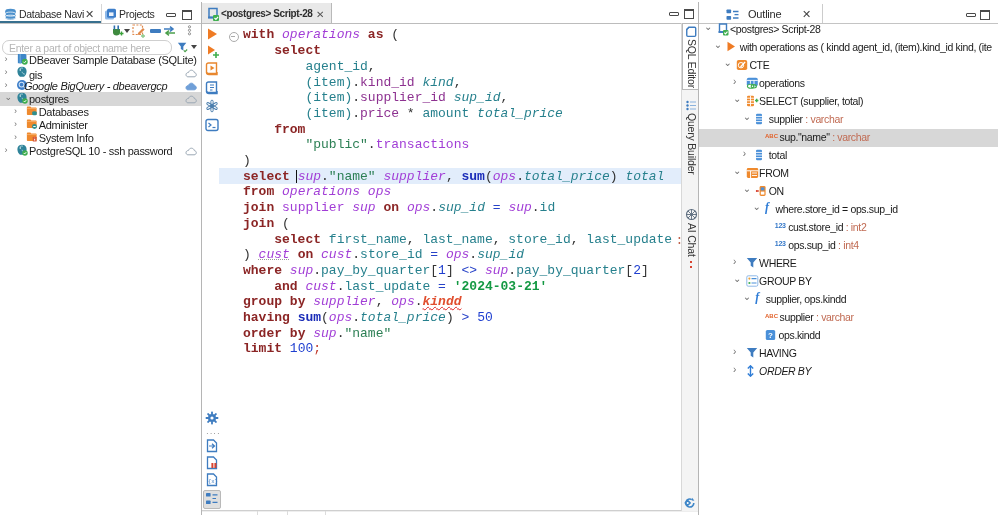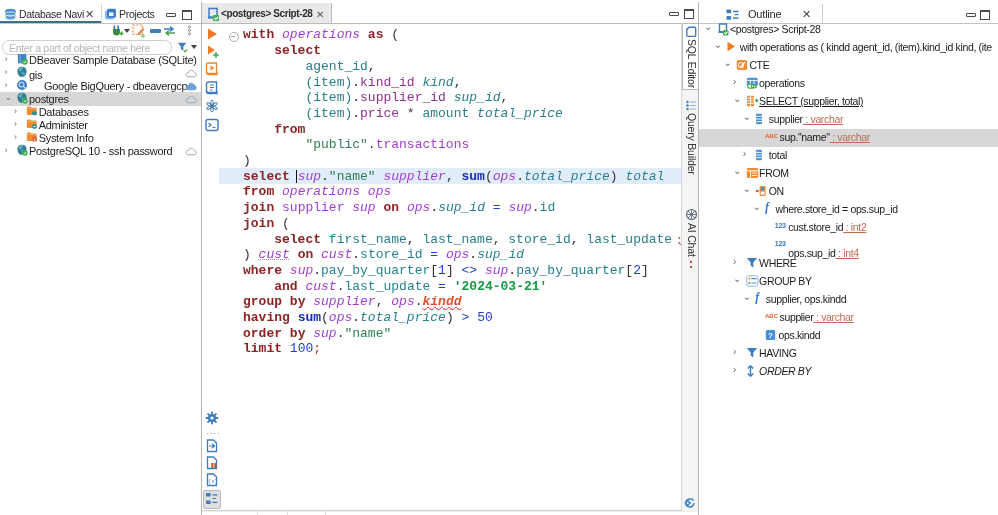--- a/index.html
+++ b/index.html
@@ -4,21 +4,21 @@
 <style>
 html,body{margin:0;padding:0;}
 body{width:998px;height:515px;position:relative;font-family:"Liberation Sans",sans-serif;background:#fff;overflow:hidden;}
 .abs{position:absolute;}
 .vline{position:absolute;width:1px;background:#b5b5b5;}
 .hline{position:absolute;height:1px;background:#c4c4c4;}
 .tabtxt{font-size:10.5px;letter-spacing:-0.3px;color:#2b2b2b;}
 .tree{font-size:11px;letter-spacing:-0.3px;color:#1c1c1c;white-space:nowrap;}
 .otree{font-size:10.5px;letter-spacing:-0.35px;color:#1a1a1a;white-space:nowrap;}
 .chev{position:absolute;color:#6f6f6f;font-size:8px;line-height:8px;font-weight:400;}
-.typ{color:#c06a52;text-decoration:underline;}
+.typ{color:#c06a52;}
 .x{color:#444;font-size:11px;line-height:11px;}
 .minic{position:absolute;width:8px;height:2.5px;border:1.1px solid #4a4a4a;border-radius:1px;}
 .maxic{position:absolute;width:8px;height:7px;border:1.1px solid #4a4a4a;border-top:2.4px solid #4a4a4a;}
 pre{margin:0;}
 .code{font-family:"Liberation Mono",monospace;font-size:13px;line-height:15.7px;}
 .k{color:#8b2525;font-weight:bold;}
 .t{color:#26808d;}
 .ti{color:#26808d;font-style:italic;}
 .p{color:#8d3190;margin-top:48px;}
 .v{color:#a13dd6;font-style:italic;}
@@ -114,21 +114,21 @@
       <div class="abs tree" style="left:29.0px;top:69px;">gis</div>
       <svg class="abs" style="left:185px;top:68.5px" width="12" height="9" viewBox="0 0 12 9">
         <path d="M3 7.8h6c1.3 0 2.3-0.9 2.3-2.1 0-1.1-0.8-1.9-1.9-2.1C9 2.2 7.9 1.2 6.4 1.2 5 1.2 3.9 2.1 3.6 3.4 2.3 3.4 1 4.3 1 5.7 1 6.9 1.9 7.8 3 7.8z" fill="none" stroke="#9aa7b4" stroke-width="1"></path>
       </svg>
       <div class="chev" style="left:4.5px;top:81.2px;font-size:9px;">›</div>
       <svg class="abs" style="left:15.8px;top:79.3px" width="12" height="12" viewBox="0 0 13 13">
         <circle cx="6.5" cy="6.5" r="5.4" fill="#3d7ec9"></circle>
         <circle cx="6" cy="6" r="2.6" fill="none" stroke="#cfe3f7" stroke-width="1.1"></circle>
         <path d="M8 8l2.2 2.2" stroke="#cfe3f7" stroke-width="1.2"></path>
       </svg>
-      <div class="abs tree" style="left:44px;top:80.1px;">Google BigQuery - dbeavergcp</div>
+      <div class="abs tree" style="left:24px;top:80.1px;font-style:italic;">Google BigQuery - dbeavergcp</div>
       <svg class="abs" style="left:185px;top:81.5px" width="12" height="9" viewBox="0 0 12 9">
         <path d="M3 7.8h6c1.3 0 2.3-0.9 2.3-2.1 0-1.1-0.8-1.9-1.9-2.1C9 2.2 7.9 1.2 6.4 1.2 5 1.2 3.9 2.1 3.6 3.4 2.3 3.4 1 4.3 1 5.7 1 6.9 1.9 7.8 3 7.8z" fill="#6f9fd8" stroke="#6f9fd8" stroke-width="1"></path>
       </svg>
       <div class="chev" style="left:4.5px;top:93.2px;font-size:9px;">⌄</div>
       <svg class="abs" style="left:15.8px;top:92.3px" width="12" height="12" viewBox="0 0 13 13">
         <path d="M6.5 0.9c-3.3 0-5 2.2-5 4.9 0 2.8 1.5 5 2.8 5.9h4.4c1.3-0.9 2.8-3.1 2.8-5.9 0-2.7-1.7-4.9-5-4.9z" fill="#2f8399"></path>
         <path d="M4.1 3.1c0.9-0.9 2.3-1.2 3.4-0.7" stroke="#bfe0e8" stroke-width="0.9" fill="none"></path>
         <circle cx="4.6" cy="4.4" r="0.8" fill="#fff"></circle>
         <path d="M6.6 6.2c0.2 1.6 1.4 2.6 3 2.6" stroke="#bfe0e8" stroke-width="0.9" fill="none"></path>
         <circle cx="9.7" cy="9.7" r="3" fill="#3fae4f"></circle>
@@ -363,21 +363,21 @@
         <ellipse cx="7.8" cy="9.3" rx="2.6" ry="1.7" fill="none" stroke="#3fae4f" stroke-width="1.1"></ellipse>
       </svg>
       <div class="abs otree" style="left:60.099999999999994px;top:78.6px;">operations</div>
       <div class="chev" style="left:34.099999999999994px;top:96.2px;font-size:10px;">⌄</div>
       <svg class="abs" style="left:46.599999999999994px;top:96.0px" width="13" height="12" viewBox="0 0 13 12">
         <rect x="1" y="0.8" width="7" height="10.4" rx="1.2" fill="#ef8a2e"></rect>
         <path d="M1 3.2h7M1 5.8h7M1 8.4h7" stroke="#fff" stroke-width="0.9"></path>
         <path d="M4.5 0.8v10.4" stroke="#fff" stroke-width="0.9"></path>
         <path d="M9 5.5h3.4M10.7 3.8v3.4" stroke="#3fae4f" stroke-width="1.4"></path>
       </svg>
-      <div class="abs otree" style="left:60.099999999999994px;top:96.6px;text-decoration:underline;">SELECT (supplier, total)</div>
+      <div class="abs otree" style="left:60.099999999999994px;top:96.6px;">SELECT (supplier, total)</div>
       <div class="chev" style="left:43.8px;top:114.2px;font-size:10px;">⌄</div>
       <svg class="abs" style="left:56.3px;top:114.0px" width="8" height="12" viewBox="0 0 8 12">
         <rect x="1" y="0.8" width="6" height="10.4" rx="1.2" fill="#4a90d9"></rect>
         <path d="M1 3.4h6M1 6h6M1 8.6h6" stroke="#fff" stroke-width="0.9"></path>
       </svg>
       <div class="abs otree" style="left:69.8px;top:114.6px;">supplier<span class="typ"> : varchar</span></div>
       <div class="abs" style="left:66.0px;top:134.0px;font-size:6px;font-weight:bold;color:#e2622b;letter-spacing:-0.1px;font-family:&quot;Liberation Sans&quot;;letter-spacing:0;">ABC</div>
       <div class="abs otree" style="left:80.5px;top:132.6px;">sup."name"<span class="typ"> : varchar</span></div>
       <div class="chev" style="left:43.8px;top:151.2px;font-size:10px;">›</div>
       <svg class="abs" style="left:56.3px;top:150.0px" width="8" height="12" viewBox="0 0 8 12">
@@ -400,21 +400,21 @@
         <rect x="5.8" y="2.4" width="3.6" height="3" fill="#4a90d9"></rect>
         <rect x="5.8" y="6.6" width="3.6" height="3" fill="#fff"></rect>
       </svg>
       <div class="abs otree" style="left:69.8px;top:186.6px;">ON</div>
       <div class="chev" style="left:53.5px;top:204.2px;font-size:10px;">⌄</div>
       <div class="abs" style="left:66.0px;top:201.0px;font-size:12px;font-style:italic;font-weight:bold;color:#2e7cd6;font-family:&quot;Liberation Serif&quot;,serif;">f</div>
       <div class="abs otree" style="left:76.5px;top:204.6px;">where.store_id = ops.sup_id</div>
       <div class="abs" style="left:75.69999999999999px;top:223.5px;font-size:7px;font-weight:bold;color:#3477c8;letter-spacing:-0.2px;">123</div>
       <div class="abs otree" style="left:89.19999999999999px;top:222.6px;">cust.store_id<span class="typ"> : int2</span></div>
       <div class="abs" style="left:75.69999999999999px;top:241.5px;font-size:7px;font-weight:bold;color:#3477c8;letter-spacing:-0.2px;">123</div>
-      <div class="abs otree" style="left:89.19999999999999px;top:240.6px;margin-top:8px;">ops.sup_id<span class="typ"> : int4</span></div>
+      <div class="abs otree" style="left:89.19999999999999px;top:240.6px;">ops.sup_id<span class="typ"> : int4</span></div>
       <div class="chev" style="left:34.099999999999994px;top:259.2px;font-size:10px;">›</div>
       <svg class="abs" style="left:46.599999999999994px;top:258.0px" width="12" height="12" viewBox="0 0 12 12">
         <path d="M0.8 1h10.4L7.3 5.6v5L4.7 8.8V5.6z" fill="#3e7cc0"></path>
       </svg>
       <div class="abs otree" style="left:60.099999999999994px;top:258.6px;">WHERE</div>
       <div class="chev" style="left:34.099999999999994px;top:276.2px;font-size:10px;">⌄</div>
       <svg class="abs" style="left:46.599999999999994px;top:276.0px" width="13" height="12" viewBox="0 0 13 12">
         <rect x="0.8" y="0.8" width="11" height="10.4" rx="1.4" fill="none" stroke="#8fb9e8" stroke-width="1"></rect>
         <circle cx="3.4" cy="3.6" r="1.1" fill="#f0a132"></circle>
         <circle cx="3.4" cy="8" r="1.1" fill="#3fae4f"></circle>

